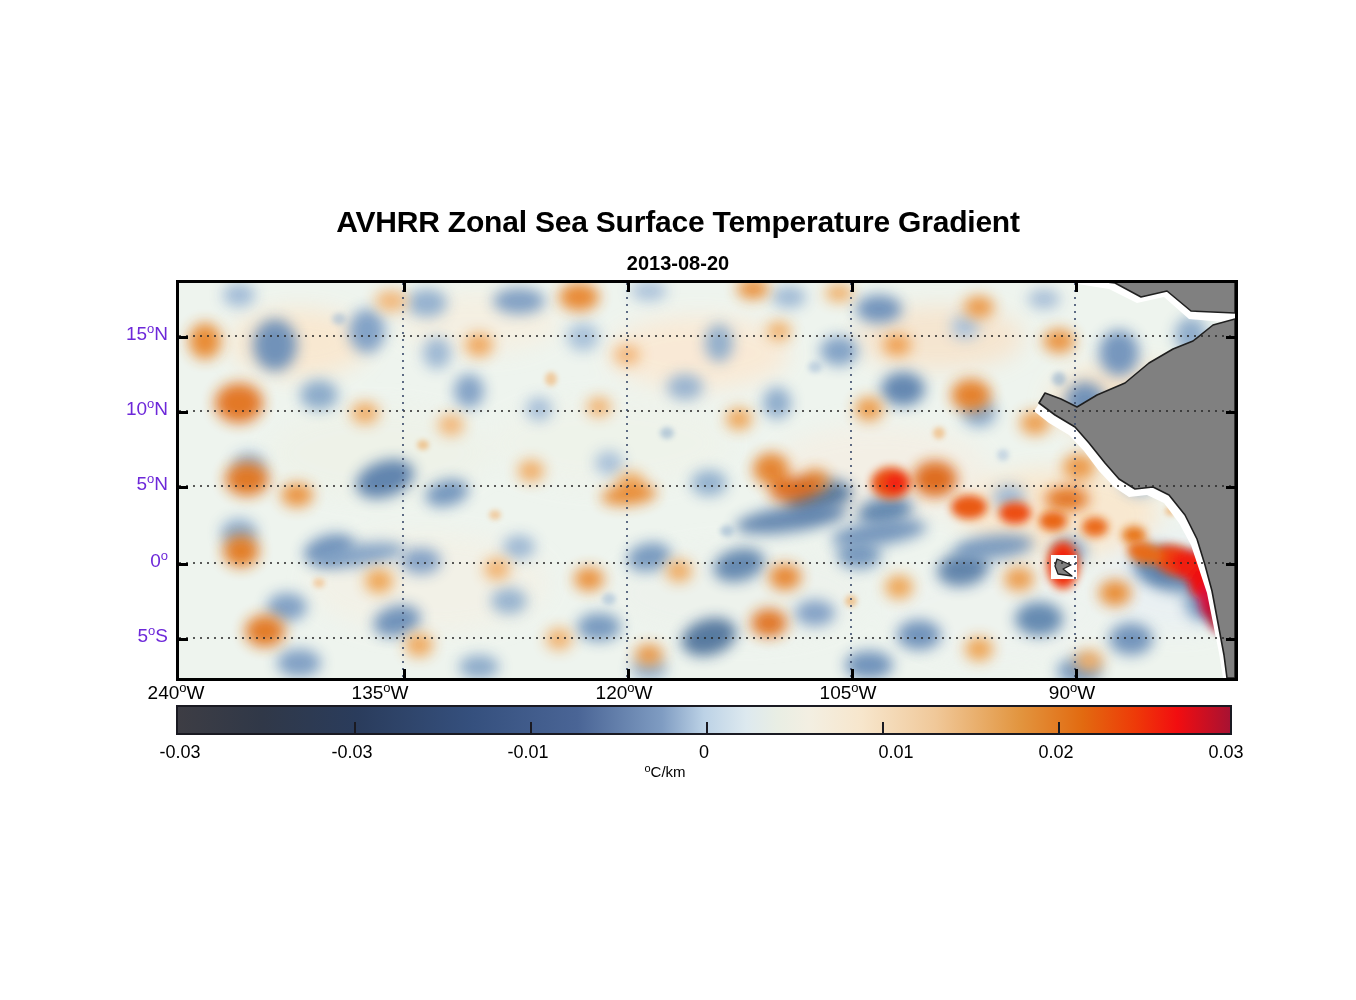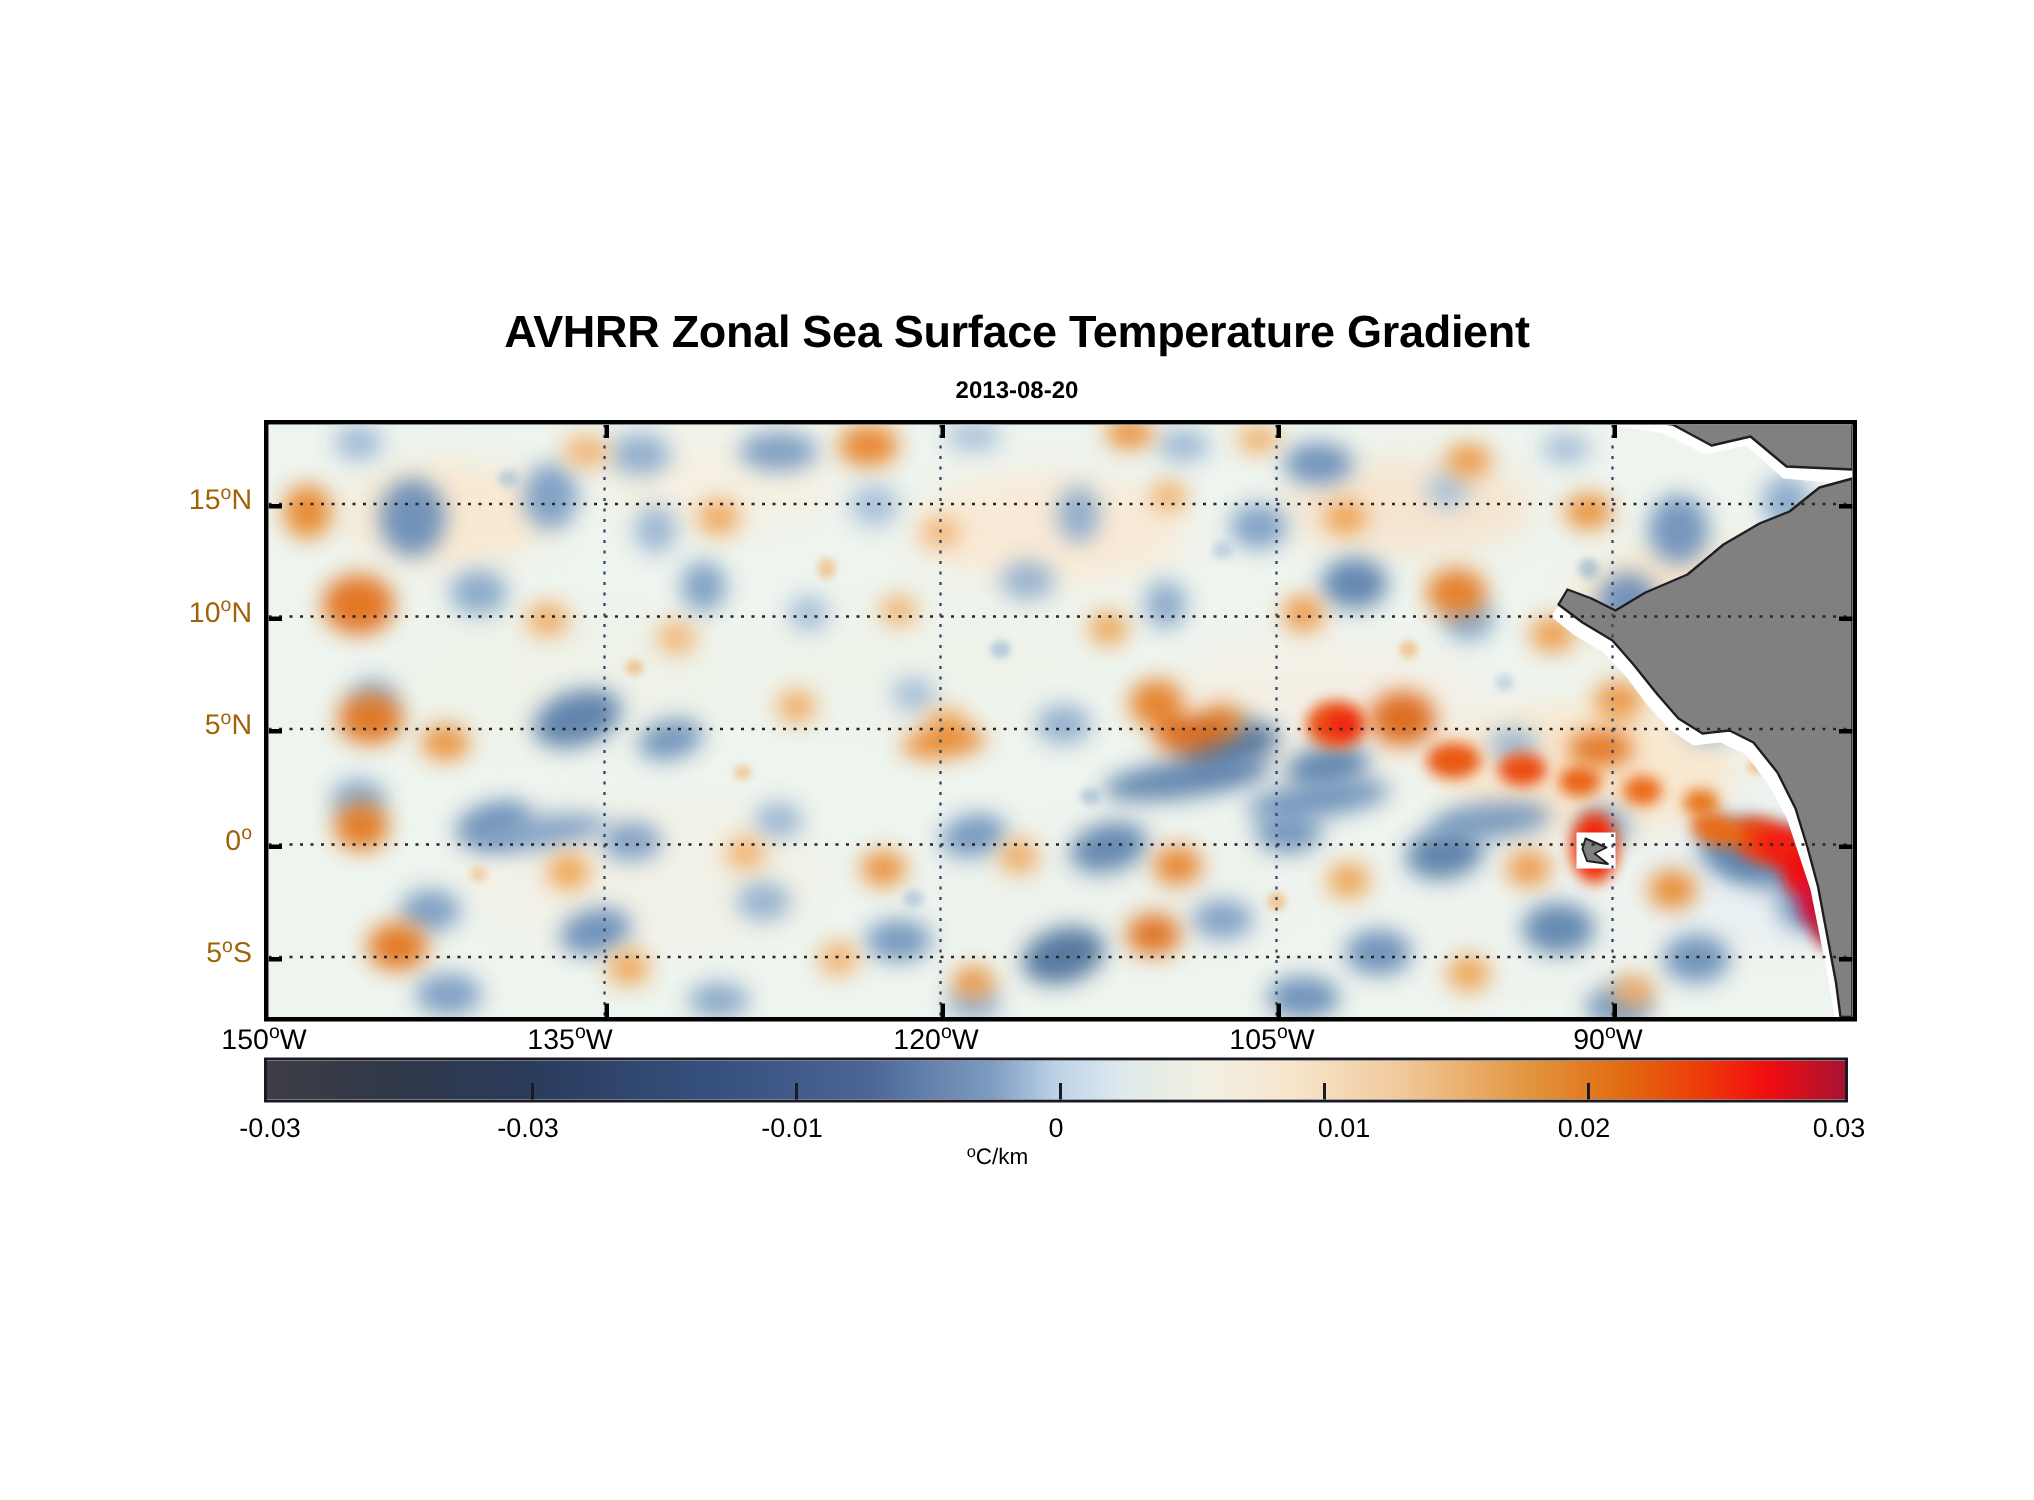--- a/index.html
+++ b/index.html
@@ -33,21 +33,21 @@
     font-size: 30px;
     font-weight: bold;
     letter-spacing: -0.2px;
   }
   #subtitle {
     position: absolute;
     left: 0;
     top: 252px;
     width: 1356px;
     text-align: center;
-    font-size: 16px;
+    font-size: 20px;
     font-weight: bold;
   }
 
   
   #axes {
     position: absolute;
     left: 176px;
     top: 280px;
     width: 1056px;
     height: 395px;
@@ -94,21 +94,21 @@
     top: 680px;
     font-size: 19px;
     color: #000;
     transform: translateX(-50%);
     white-space: nowrap;
   }
   .ylabel {
     position: absolute;
     right: 1188px;
     font-size: 19px;
-    color: #a16207;
+    color: #6d28d9;
     transform: translateY(-50%);
     white-space: nowrap;
     text-align: right;
   }
   .deg {
     font-size: 13px;
     vertical-align: 7px;
   }
 
   
@@ -430,21 +430,21 @@
       <div class="tick-y left" style="top:280px"></div>
       <div class="tick-y left" style="top:355px"></div>
       <div class="tick-y right" style="top:53px"></div>
       <div class="tick-y right" style="top:128px"></div>
       <div class="tick-y right" style="top:203px"></div>
       <div class="tick-y right" style="top:280px"></div>
       <div class="tick-y right" style="top:355px"></div>
     </div>
   </div>
 
-  <div class="xlabel" style="left:176px"><span>150</span><span class="deg">o</span><span>W</span></div>
+  <div class="xlabel" style="left:176px"><span>240</span><span class="deg">o</span><span>W</span></div>
   <div class="xlabel" style="left:380px"><span>135</span><span class="deg">o</span><span>W</span></div>
   <div class="xlabel" style="left:624px"><span>120</span><span class="deg">o</span><span>W</span></div>
   <div class="xlabel" style="left:848px"><span>105</span><span class="deg">o</span><span>W</span></div>
   <div class="xlabel" style="left:1072px"><span>90</span><span class="deg">o</span><span>W</span></div>
 
   <div class="ylabel" style="top:333px"><span>15</span><span class="deg">o</span><span>N</span></div>
   <div class="ylabel" style="top:408px"><span>10</span><span class="deg">o</span><span>N</span></div>
   <div class="ylabel" style="top:483px"><span>5</span><span class="deg">o</span><span>N</span></div>
   <div class="ylabel" style="top:560px"><span>0</span><span class="deg">o</span><span></span></div>
   <div class="ylabel" style="top:635px"><span>5</span><span class="deg">o</span><span>S</span></div>

